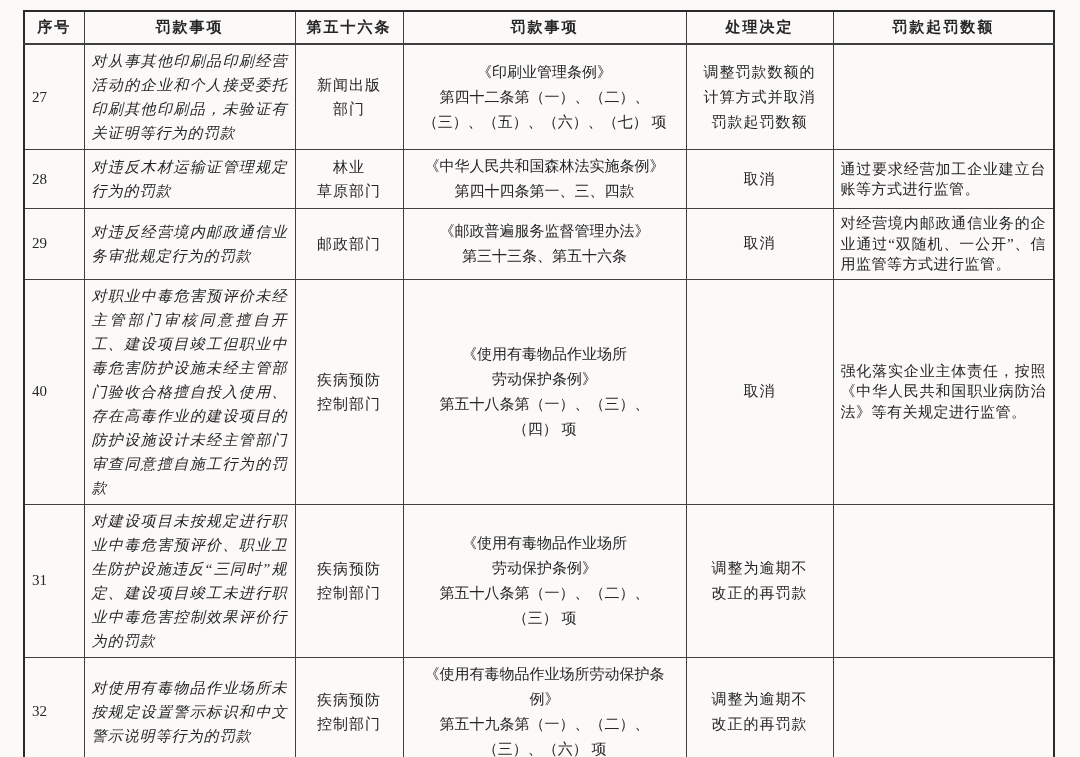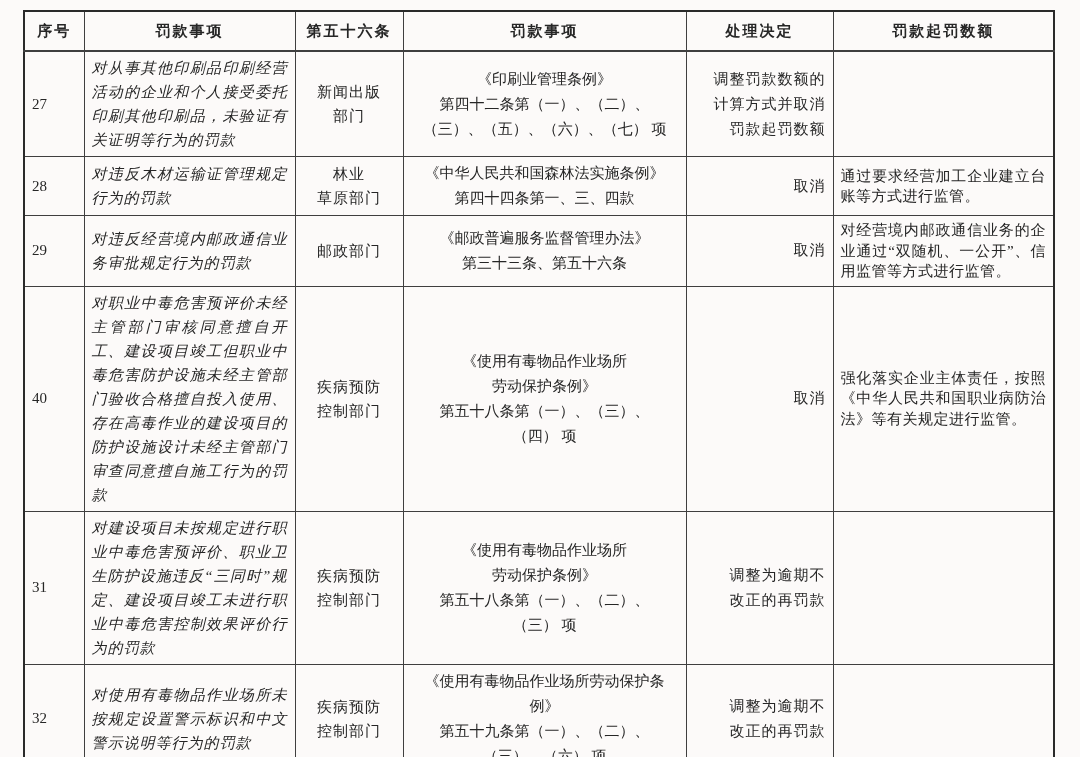--- a/index.html
+++ b/index.html
@@ -30,21 +30,21 @@
     padding: 4px 7px;
     overflow: hidden;
   }
   table.fines { border: 2px solid var(--border-strong); }
   table.fines thead th { border-bottom-width: 2px; }
   thead th {
     font-weight: bold;
     font-size: 17px;
     letter-spacing: 2px;
     text-align: center;
-    height: 40px;
+    height: 33px;
     font-family: "Liberation Sans", "DejaVu Sans", sans-serif;
   }
   
   col.c-no      { width: 60px;  }
   col.c-item    { width: 211px; }
   col.c-dept    { width: 108px; }
   col.c-basis   { width: 283px; }
   col.c-decision{ width: 147px; }
   col.c-measure { width: 221px; }
   
@@ -68,21 +68,21 @@
     line-height: 24px;
     letter-spacing: 1px;
   }
   td.basis-cell {
     text-align: center;
     white-space: pre-line;
     line-height: 25px;
     padding: 4px 5px;
   }
   td.decision-cell {
-    text-align: right;
+    text-align: center;
     white-space: pre-line;
     line-height: 25px;
     letter-spacing: 1px;
   }
   td.measure-cell {
     text-align: justify;
     line-height: 20.5px;
     letter-spacing: 0.5px;
     padding: 3px 8px;
   }

